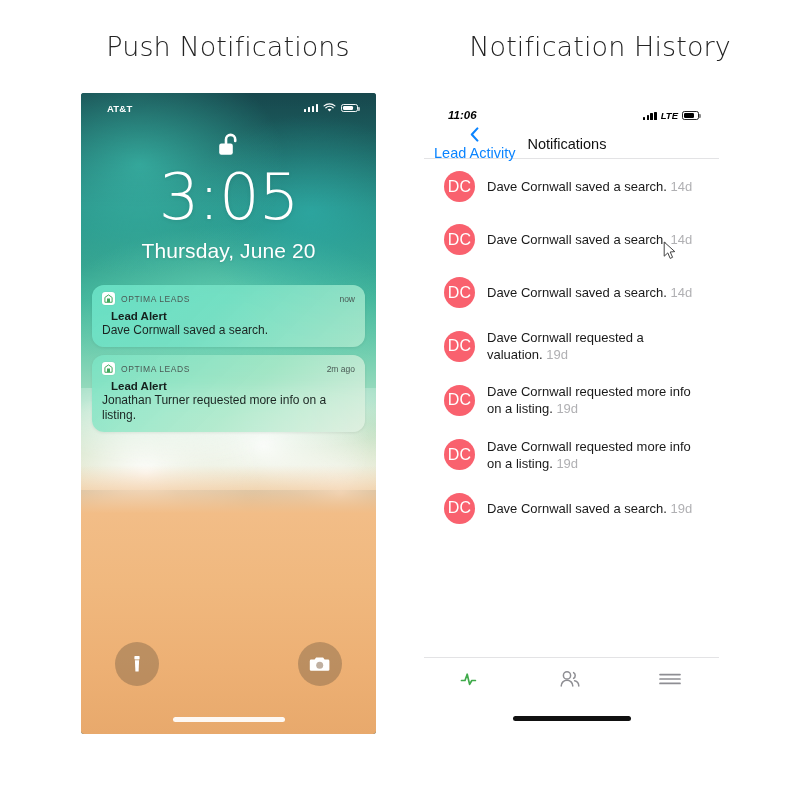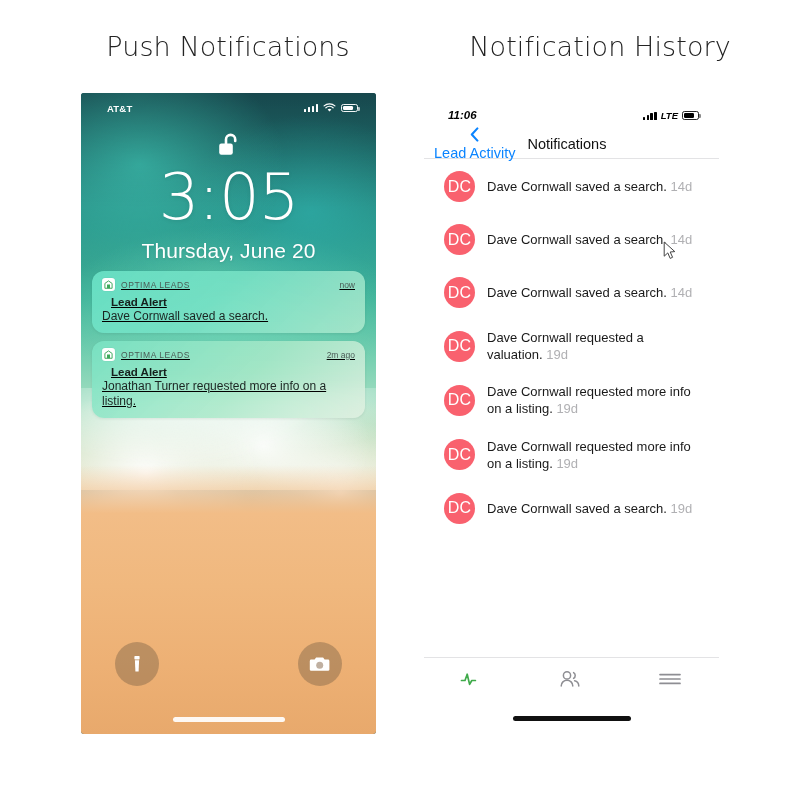--- a/index.html
+++ b/index.html
@@ -87,21 +87,21 @@
     font-size:64px; line-height:1; letter-spacing:-1px;
     text-shadow:0 1px 4px rgba(0,0,0,.10);
   }
   .ls-date {
     position:absolute; left:0; right:0; top:146px; text-align:center;
     color:#fff; font-size:21px; font-weight:500; letter-spacing:.1px;
     text-shadow:0 1px 3px rgba(0,0,0,.10);
   }
 
   
-  .banners { position:absolute; left:11px; right:11px; top:178px;text-decoration:underline; }
+  .banners { position:absolute; left:11px; right:11px; top:192px; }
   .banner {
     border-radius:12px; padding:7px 10px 9px 10px; margin-bottom:8px;
     background: linear-gradient(135deg, rgba(108,228,200,.88) 0%, rgba(120,226,198,.86) 45%, rgba(176,233,206,.84) 100%);
     backdrop-filter: blur(6px);
     box-shadow: 0 1px 3px rgba(0,0,0,.08);
   }
   .banner.b2 {
     background: linear-gradient(135deg, rgba(122,227,196,.88) 0%, rgba(168,232,200,.85) 55%, rgba(226,240,226,.85) 100%);
   }
   .banner-head { display:flex; align-items:center; gap:6px; margin-bottom:5px; }

